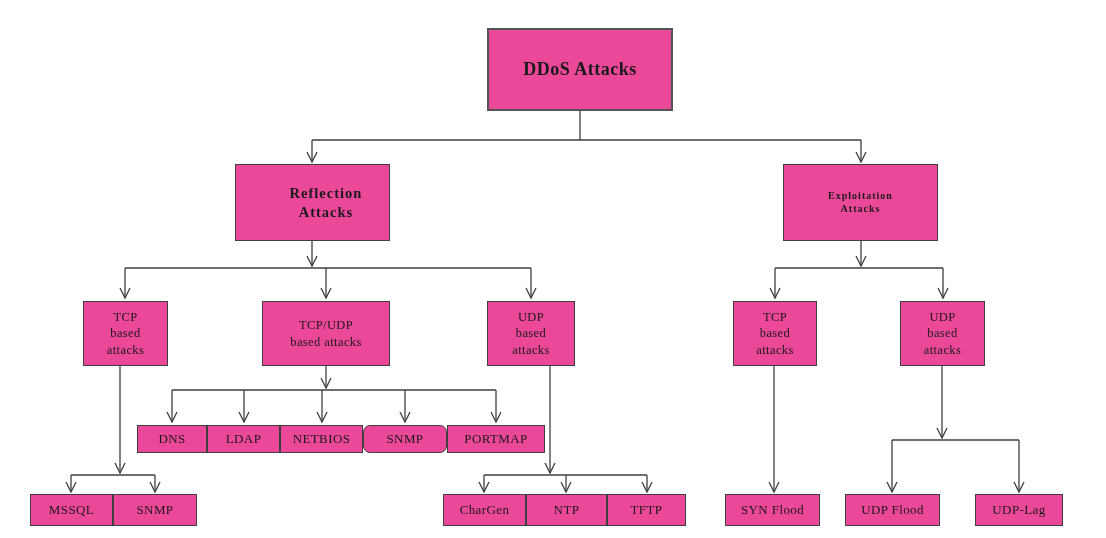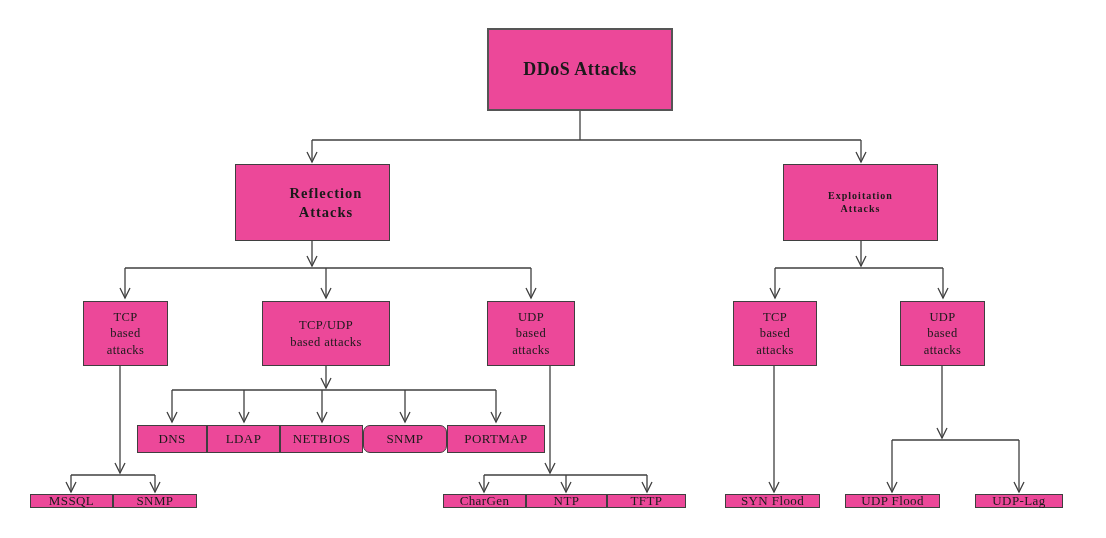--- a/index.html
+++ b/index.html
@@ -42,21 +42,21 @@
   #b-expl-tcp    { left: 733px; top: 301px; width: 84px;  height: 65px; }
   #b-expl-udp    { left: 900px; top: 301px; width: 85px;  height: 65px; }
   
   .cell { top: 425px; height: 28px; border-width: 1px; }
   #b-dns     { left: 137px; width: 70px; }
   #b-ldap    { left: 207px; width: 73px; }
   #b-netbios { left: 280px; width: 83px; }
   #b-snmp    { left: 363px; width: 84px; border-radius: 7px; }
   #b-portmap { left: 447px; width: 98px; }
   
-  .leaf { top: 494px; height: 14px; }
+  .leaf { top: 494px; height: 32px; }
   #b-mssql     { left: 30px;  width: 83px; border-width: 1px; }
   #b-ssdp      { left: 113px; width: 84px; border-width: 1px; }
   #b-chargen   { left: 443px; width: 83px; border-width: 1px; }
   #b-ntp       { left: 526px; width: 81px; border-width: 1px; }
   #b-tftp      { left: 607px; width: 79px; border-width: 1px; }
   #b-syn-flood { left: 725px; width: 95px; }
   #b-udp-flood { left: 845px; width: 95px; }
   #b-udp-lag   { left: 975px; width: 88px; }
 </style>
 </head>

